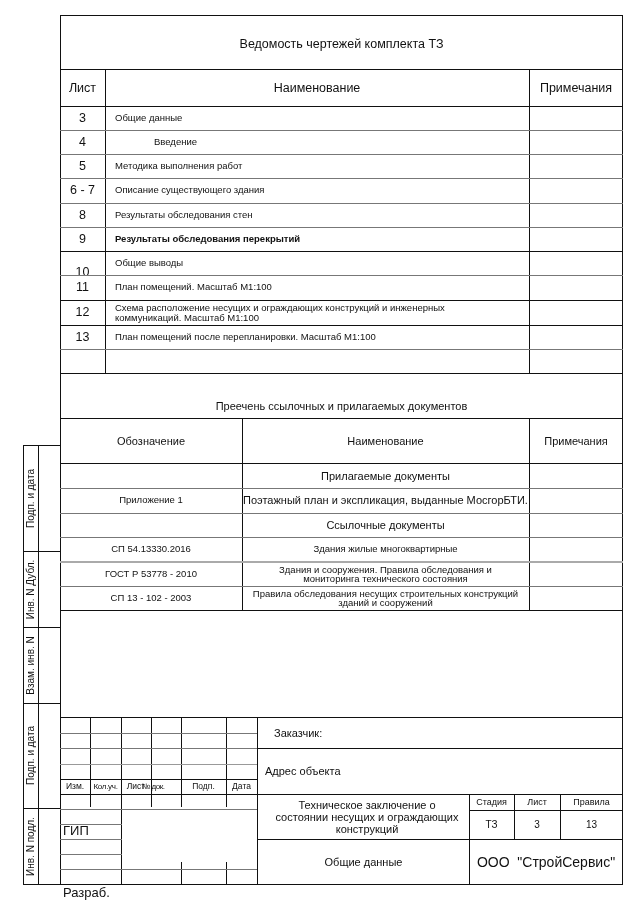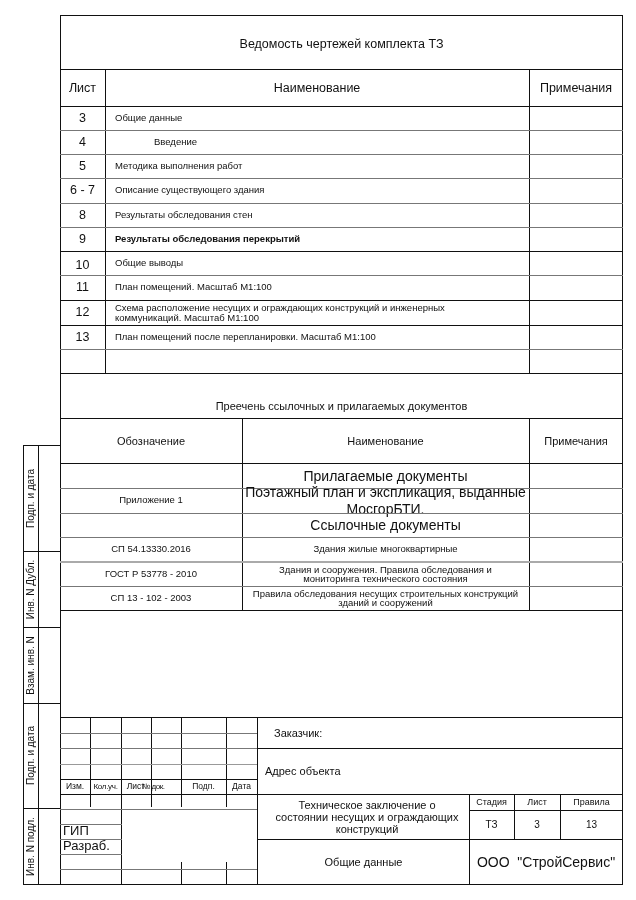--- a/index.html
+++ b/index.html
@@ -8,21 +8,21 @@
   .abs { position:absolute; box-sizing:border-box; }
   .hl { position:absolute; height:0; border-top:1.6px solid #111; }
   .hlt { position:absolute; height:0; border-top:1px solid #777; }
   .vl { position:absolute; width:0; border-left:1.6px solid #111; }
   .cell { position:absolute; display:flex; align-items:center; box-sizing:border-box; line-height:1.15; }
   .c { justify-content:center; text-align:center; }
   .l { justify-content:flex-start; text-align:left; padding-left:10px; }
   .f13 { font-size:12.5px; }
   .f11 { font-size:10px; }
   .f10 { font-size:9.5px; }
-  .f9  { font-size:14px; }
+  .f9  { font-size:11px; }
   .vert { position:absolute; display:flex; align-items:center; justify-content:center;
           font-size:10px; white-space:nowrap; }
   .vert span { display:block; transform:rotate(-90deg); white-space:nowrap; }
 </style>
 </head>
 <body>
 
 <div class="abs" style="left:60px; top:15px; width:563px; height:870px; border:1.6px solid #111;"></div>
 
 <div class="cell c f13" style="left:60px; top:15px; width:563px; height:55px; padding-top:4px;">Ведомость чертежей комплекта ТЗ</div>
@@ -55,21 +55,21 @@
   <div class="hlt" style="left:60px; top:203px; width:563px;"></div>
 
   <div class="cell c f13" style="left:60px; top:203px; width:45px; height:24px;">8</div>
   <div class="cell l f10" style="left:105px; top:203px; width:424px; height:24px;">Результаты обследования стен</div>
   <div class="hlt" style="left:60px; top:227px; width:563px;"></div>
 
   <div class="cell c f13" style="left:60px; top:227px; width:45px; height:24px;">9</div>
   <div class="cell l f10" style="left:105px; top:227px; width:424px; height:24px;font-weight:bold;">Результаты обследования перекрытий</div>
   <div class="hl" style="left:60px; top:251px; width:563px; border-top-width:1.2px;"></div>
 
-  <div class="cell c f13" style="left:60px; top:253px; width:45px; height:24px;">10</div>
+  <div class="cell c f13" style="left:60px; top:260px; width:45px; height:24px;">10</div>
   <div class="cell l f10" style="left:105px; top:251px; width:424px; height:24px;">Общие выводы</div>
   <div class="hlt" style="left:60px; top:275px; width:563px;"></div>
 
   <div class="cell c f13" style="left:60px; top:275px; width:45px; height:25px;">11</div>
   <div class="cell l f10" style="left:105px; top:275px; width:424px; height:25px;">План помещений.  Масштаб М1:100</div>
   <div class="hl" style="left:60px; top:300px; width:563px; border-top-width:1.2px;"></div>
 
   <div class="cell c f13" style="left:60px; top:300px; width:45px; height:25px;">12</div>
   <div class="cell l f10" style="left:105px; top:300px; width:400px; height:25px; line-height:1.05;">Схема расположение несущих и ограждающих конструкций и инженерных коммуникаций. Масштаб М1:100</div>
   <div class="hl" style="left:60px; top:325px; width:563px; border-top-width:1.2px;"></div>
@@ -166,21 +166,21 @@
 <div class="hlt" style="left:60px; top:869px; width:197px;"></div>
 
 <div class="cell c" style="left:60px; top:779px; width:30px; height:15px; font-size:8.5px;">Изм.</div>
 <div class="cell c" style="left:90px; top:779px; width:31px; height:15px; font-size:8px; letter-spacing:-0.3px;">Кол.уч.</div>
 <div class="cell c" style="left:121px; top:779px; width:30px; height:15px; font-size:8.5px;">Лист</div>
 <div class="cell c" style="left:138px; top:779px; width:30px; height:15px; font-size:8px; letter-spacing:-0.4px;">№ док.</div>
 <div class="cell c" style="left:181px; top:779px; width:45px; height:15px; font-size:8.5px;">Подп.</div>
 <div class="cell c" style="left:226px; top:779px; width:31px; height:15px; font-size:8.5px;">Дата</div>
 
 <div class="cell" style="left:63px; top:824px; width:58px; height:15px; font-size:13px;">ГИП</div>
-<div class="cell" style="left:63px; top:839px; width:58px; height:15px; font-size:13px;">Разраб.</div>
+<div class="cell" style="left:63px; top:886px; width:58px; height:15px; font-size:13px;">Разраб.</div>
 
 <div class="cell" style="left:258px; top:718px; width:365px; height:30px; padding-left:16px; font-size:11px;">Заказчик:</div>
 <div class="hl" style="left:257px; top:748px; width:366px;"></div>
 <div class="cell" style="left:258px; top:749px; width:365px; height:45px; padding-left:7px; font-size:11px;">Адрес объекта</div>
 <div class="hl" style="left:257px; top:794px; width:366px;"></div>
 
 <div class="cell c" style="left:272px; top:795px; width:190px; height:44px; font-size:11px; line-height:1.1;">Техническое заключение о состоянии несущих и ограждающих конструкций</div>
 <div class="vl" style="left:469px; top:794px; height:90px;"></div>
 <div class="hl" style="left:257px; top:839px; width:366px;"></div>
 

